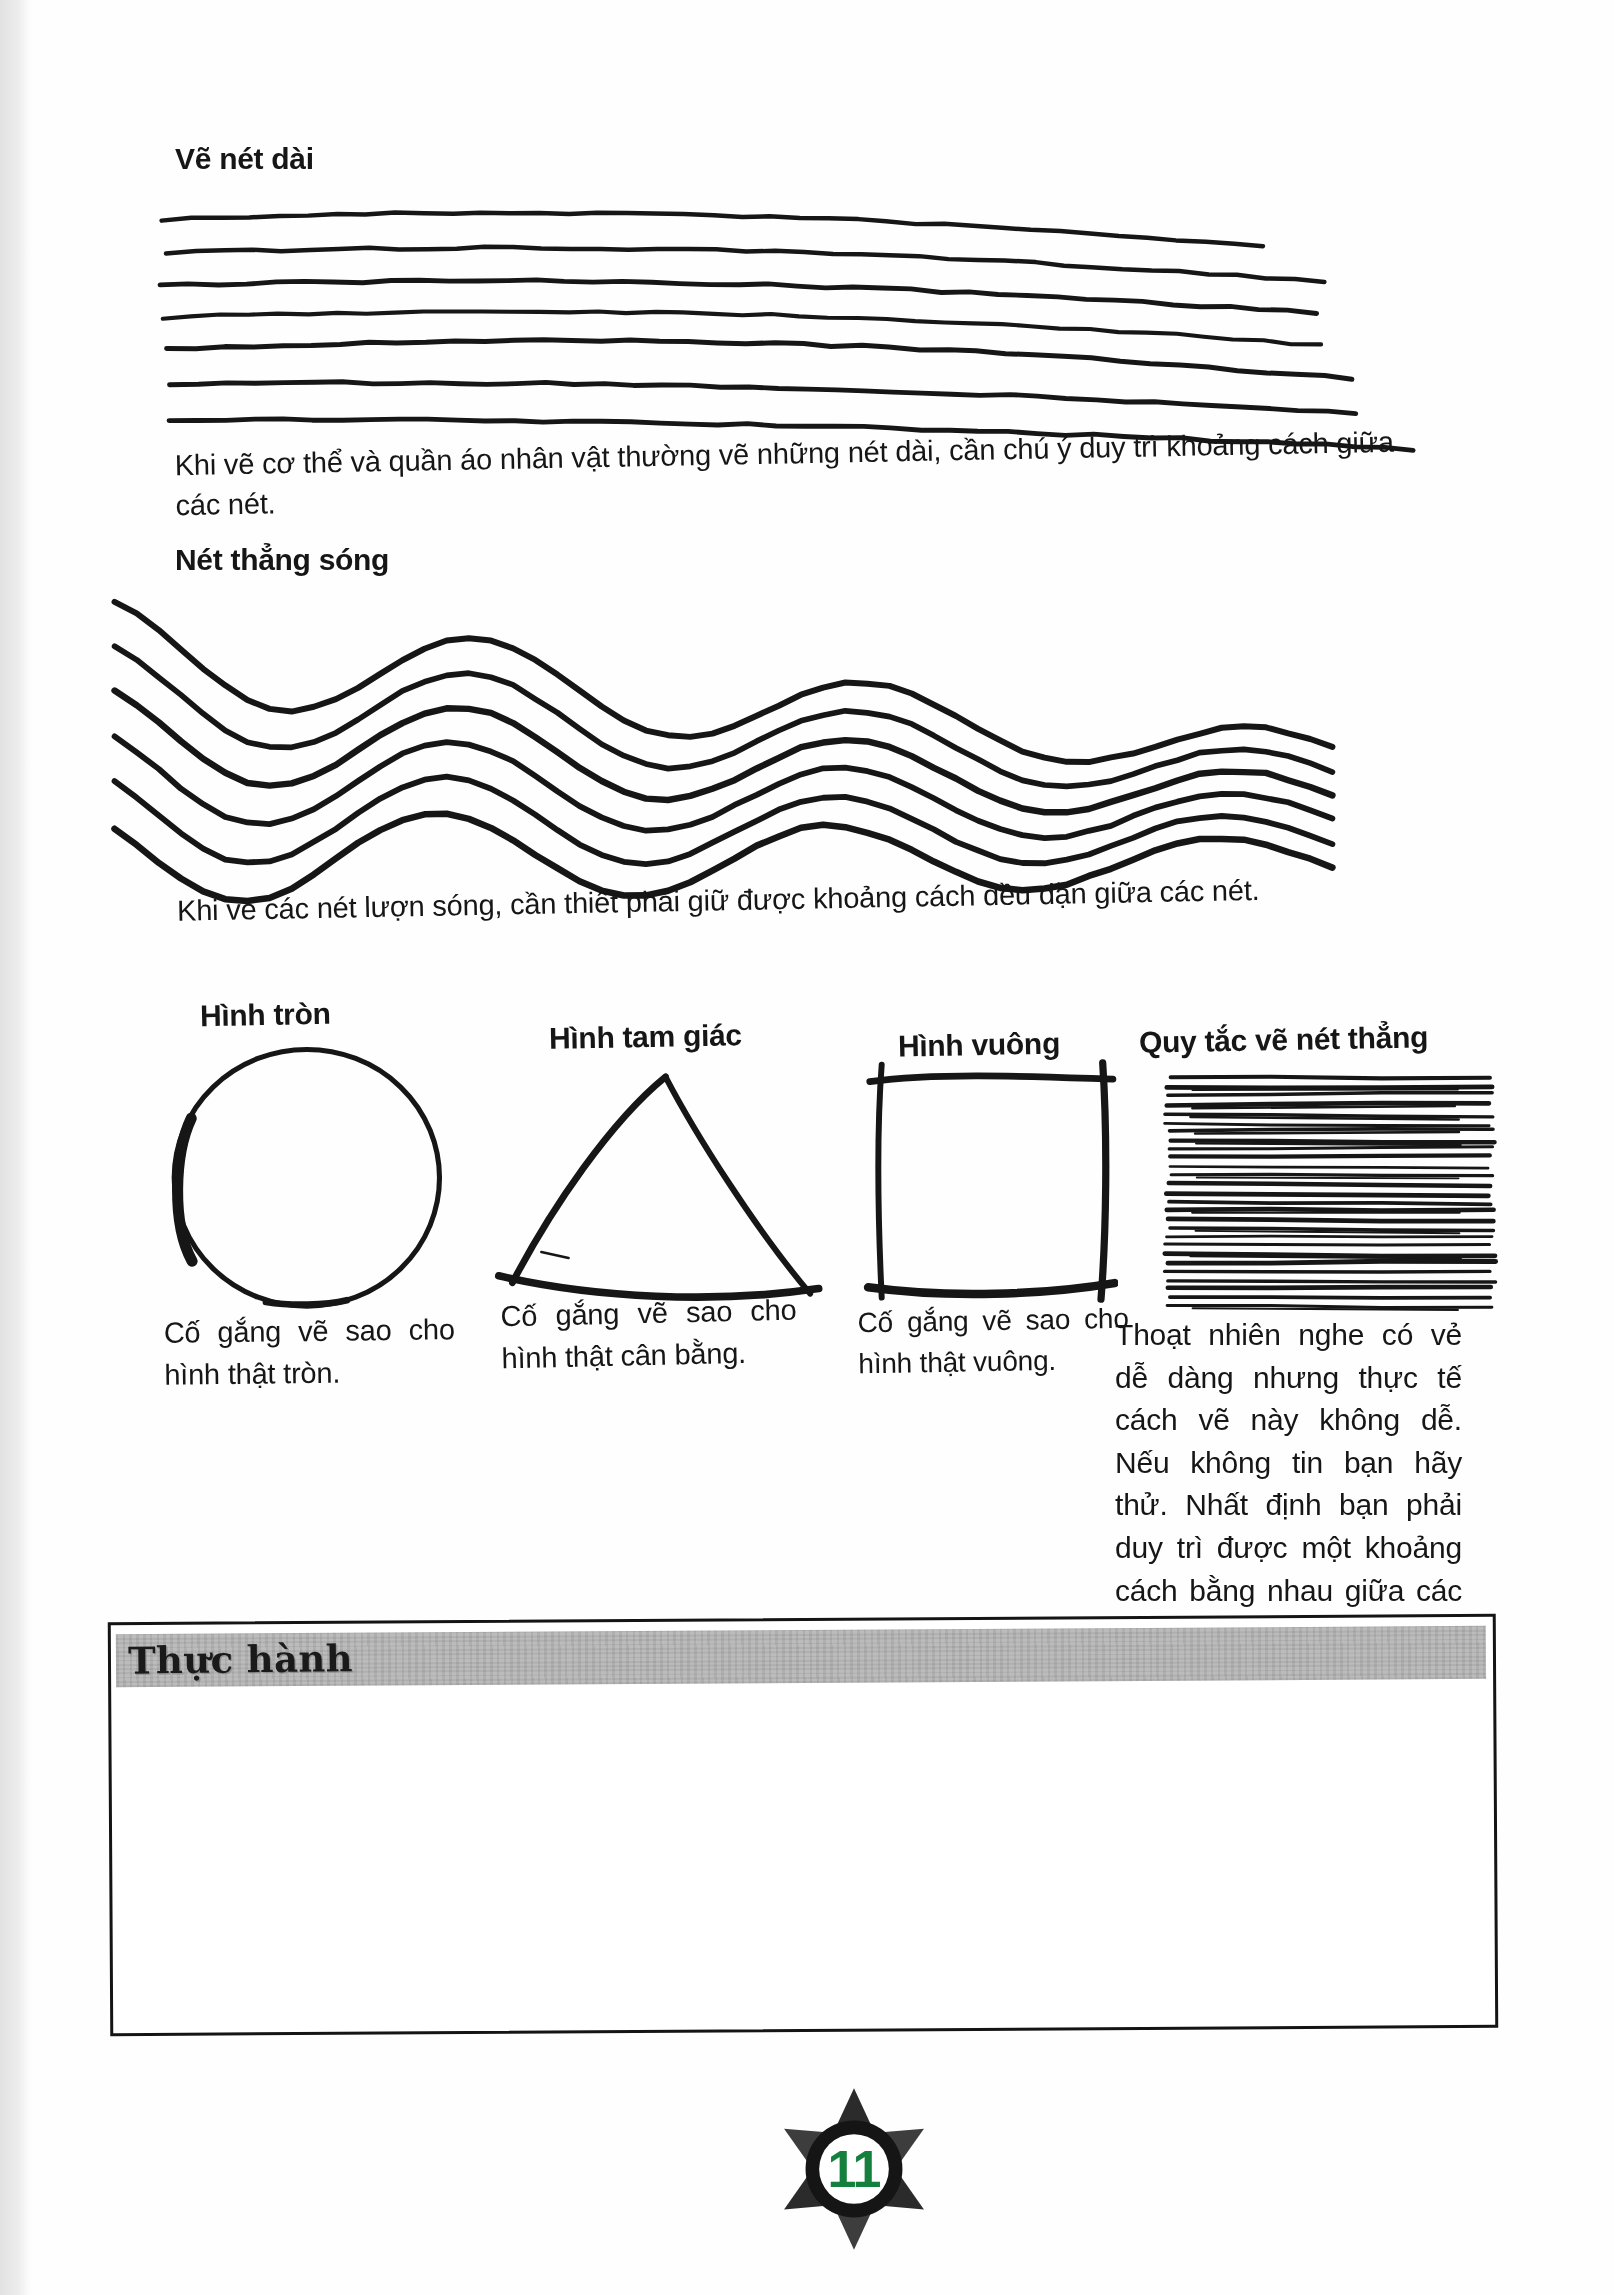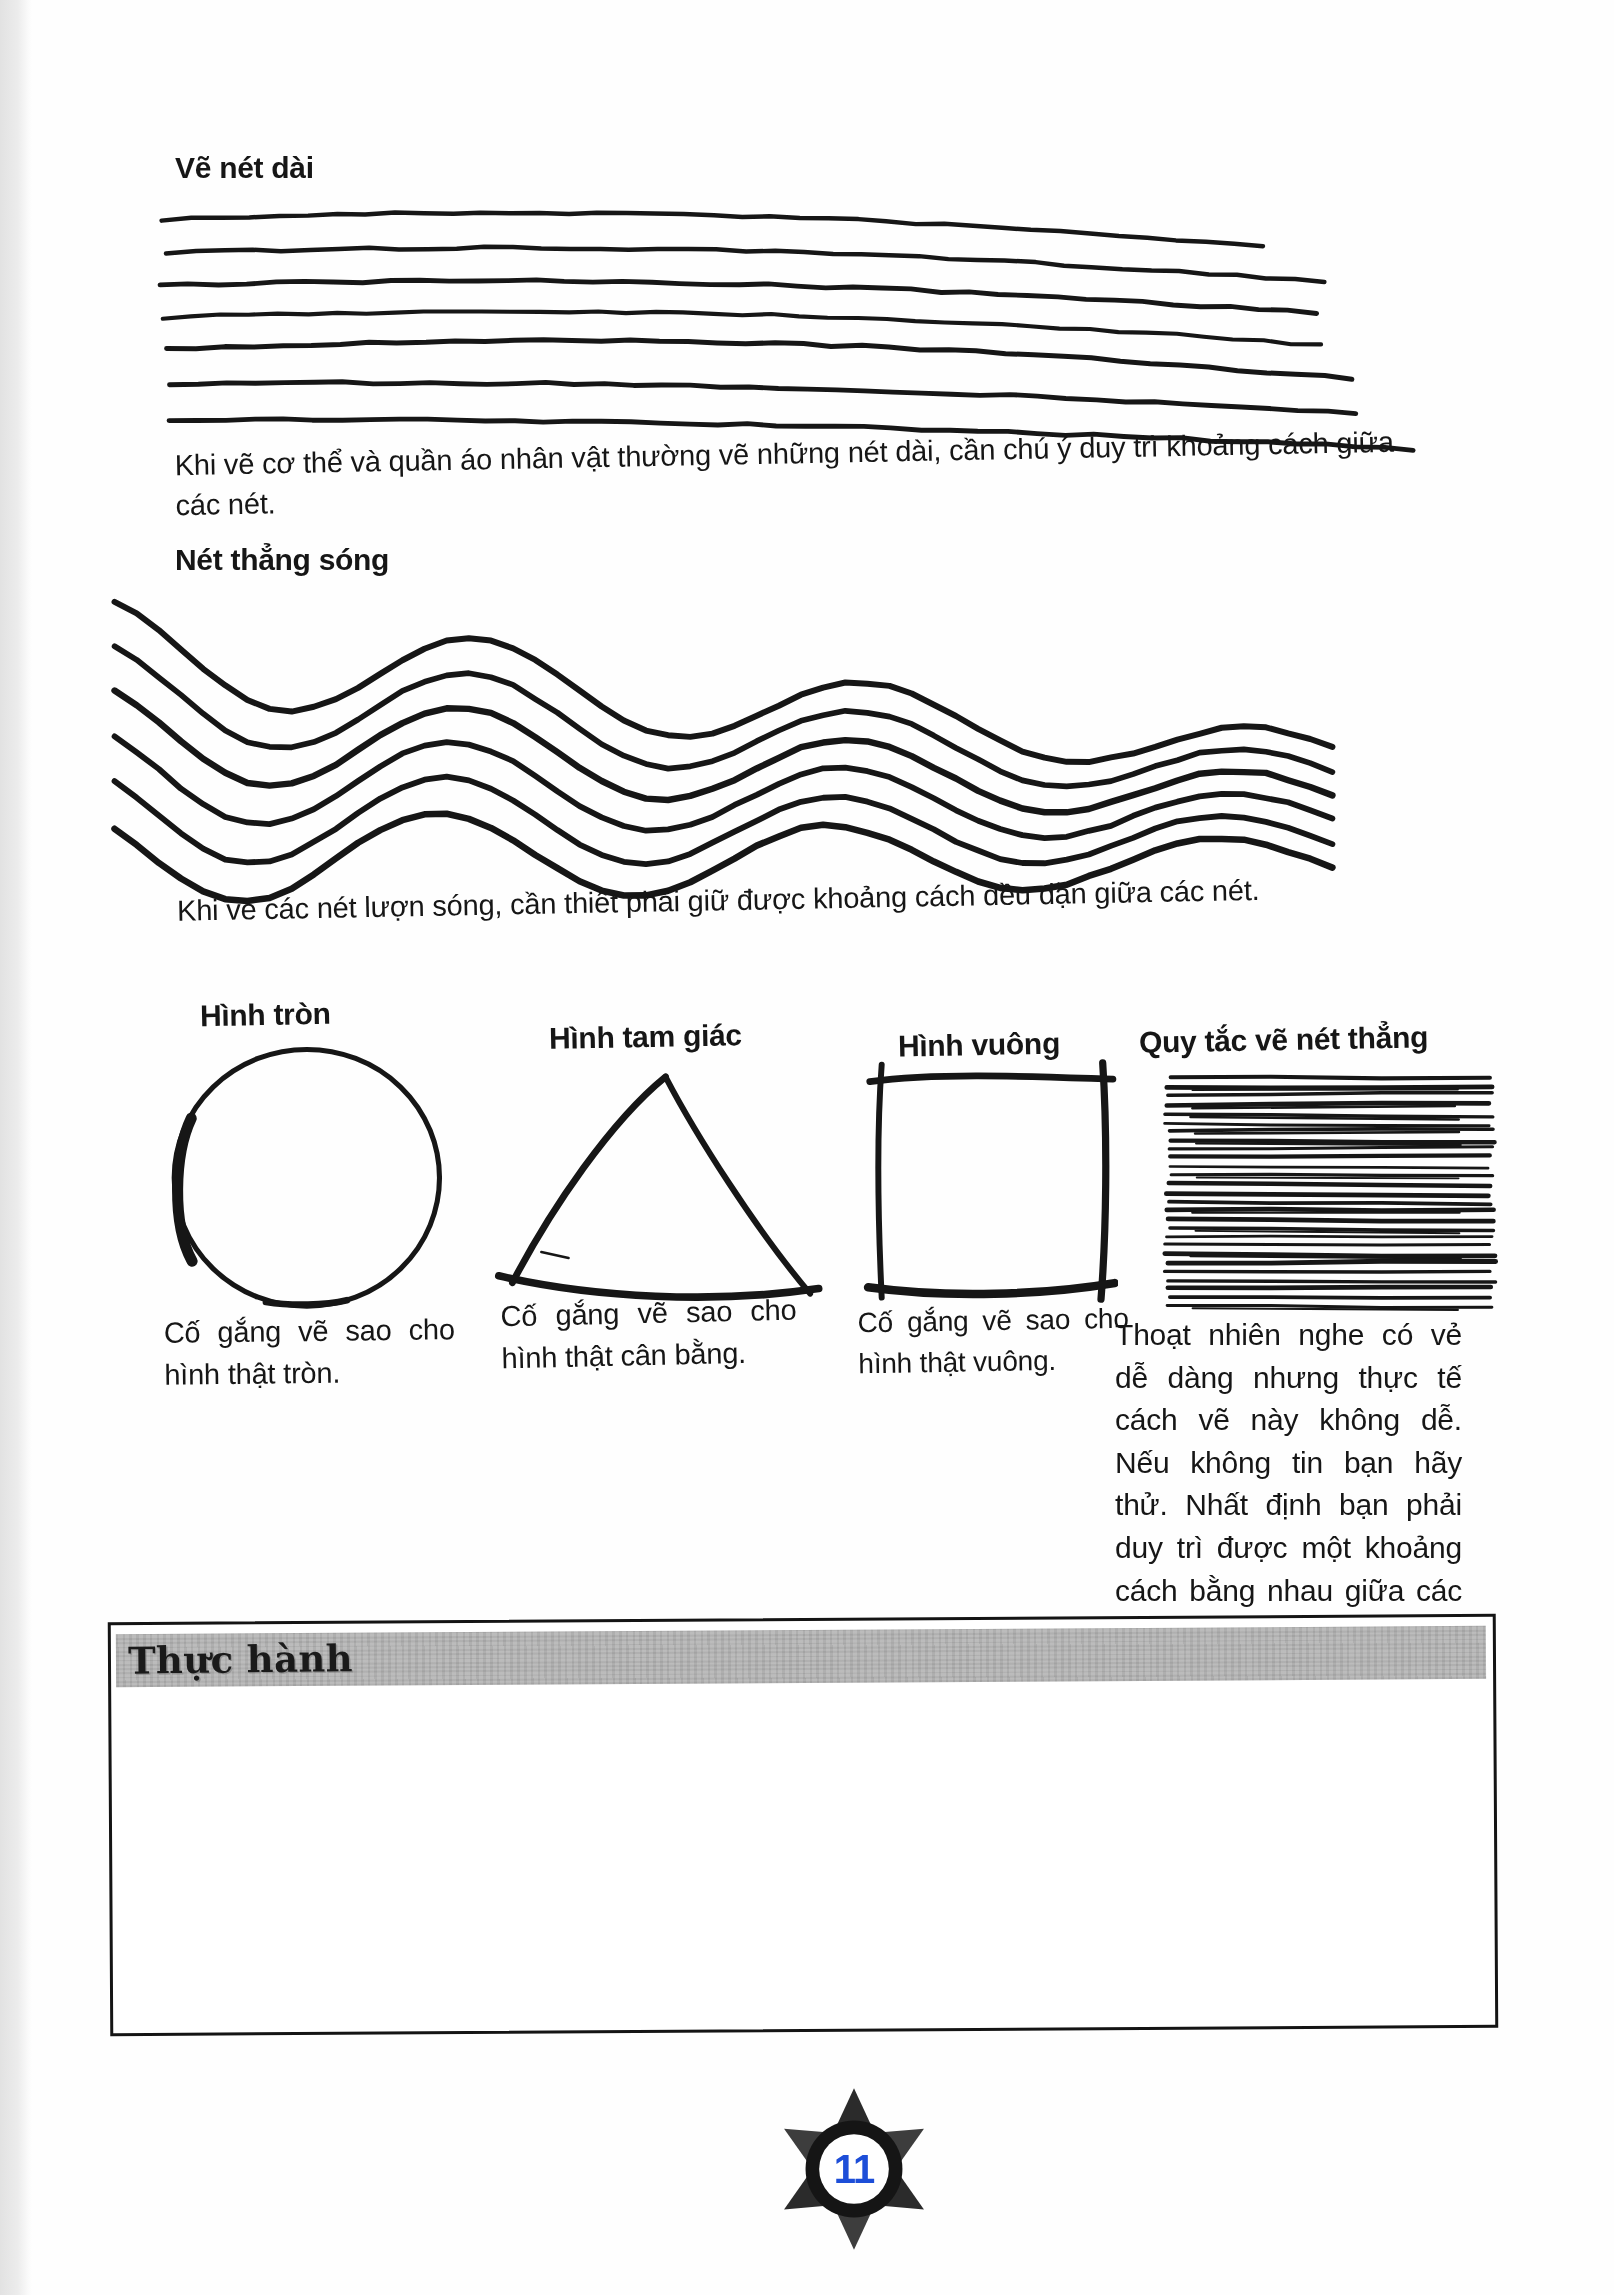--- a/index.html
+++ b/index.html
@@ -32,31 +32,31 @@
   }
   .practice-title{
     font-family:"DejaVu Serif",serif;font-weight:bold;font-size:37px;
     color:#1a1a1a;padding-left:12px;letter-spacing:0.4px;
     text-shadow:1.3px 1.3px 0 rgba(120,120,120,0.55);
     transform:rotate(-0.3deg);
   }
   .badge-num{
     left:769px;top:2084px;width:170px;height:170px;
     display:flex;align-items:center;justify-content:center;
-    font-weight:bold;font-size:40px;color:#1d4ed8;letter-spacing:-0.9px;
+    font-weight:bold;font-size:52px;color:#15803d;letter-spacing:-0.9px;
   }
 </style>
 </head>
 <body>
 
 <div id="page">
 
   <div class="abs edge"></div>
 
-  <div class="abs h-title" style="left:175px;top:151px;">Vẽ nét dài</div>
+  <div class="abs h-title" style="left:175px;top:142px;">Vẽ nét dài</div>
 
   <svg id="long-lines" class="abs" style="left:102px;top:204px;" width="1345" height="249" viewBox="0 0 1580 292">
       <path d="M70.0 19.3 L104.9 15.9 L140.2 15.8 L173.0 15.5 L208.3 13.9 L242.1 13.4 L276.5 11.5 L309.1 12.2 L344.1 9.7 L378.1 10.5 L412.8 11.2 L444.4 10.1 L480.8 10.6 L513.9 10.2 L548.7 11.4 L581.1 9.9 L616.5 10.3 L648.5 10.8 L683.3 11.4 L718.8 13.0 L752.2 14.9 L784.2 14.2 L819.7 16.1 L853.3 16.5 L888.7 17.5 L921.1 20.0 L956.0 23.4 L989.5 22.9 L1023.2 25.2 L1057.1 27.7 L1091.0 30.1 L1125.8 31.5 L1160.7 34.4 L1194.6 37.4 L1227.9 39.5 L1261.5 42.5 L1296.8 44.2 L1330.1 46.4 L1363.8 49.3" fill="none" stroke="#161616" stroke-width="5.261199670592881" stroke-linecap="round" stroke-linejoin="round"></path>
       <path d="M75.2 57.9 L110.6 54.9 L144.5 54.0 L177.2 53.5 L210.2 55.3 L244.7 53.7 L278.4 52.6 L313.8 51.2 L348.8 53.1 L382.7 52.8 L416.7 52.3 L448.8 50.0 L482.7 50.2 L516.0 51.9 L550.7 52.5 L585.5 52.6 L618.7 53.6 L652.7 52.6 L688.7 52.5 L721.5 52.8 L756.7 55.6 L790.8 54.7 L824.7 56.2 L858.9 58.5 L892.0 58.9 L924.7 60.0 L959.7 61.0 L994.3 64.5 L1028.1 65.6 L1060.1 66.1 L1096.8 68.0 L1130.1 72.2 L1162.1 74.1 L1198.6 76.5 L1232.9 77.9 L1265.3 78.5 L1300.2 82.6 L1333.2 82.9 L1367.2 87.2 L1401.7 87.9 L1435.9 91.4" fill="none" stroke="#161616" stroke-width="5.2700452429568605" stroke-linecap="round" stroke-linejoin="round"></path>
       <path d="M68.2 94.8 L100.6 93.6 L137.0 94.9 L169.9 93.9 L204.8 91.3 L237.9 90.6 L271.5 91.4 L306.3 92.2 L339.4 89.6 L373.3 89.3 L408.0 90.3 L441.7 90.2 L476.3 89.8 L510.3 88.9 L542.9 90.7 L576.6 91.6 L610.9 90.6 L646.0 91.7 L678.2 93.3 L714.5 94.4 L748.7 94.6 L782.9 93.5 L816.3 96.2 L850.2 98.2 L882.1 97.2 L916.2 98.4 L950.3 99.5 L985.8 103.7 L1018.6 102.9 L1052.6 106.1 L1086.7 107.2 L1123.0 108.9 L1156.0 111.8 L1189.2 112.7 L1222.2 114.1 L1258.4 118.4 L1290.5 120.4 L1325.5 120.1 L1358.6 123.8 L1392.5 124.4 L1426.8 128.4" fill="none" stroke="#161616" stroke-width="5.712212843779573" stroke-linecap="round" stroke-linejoin="round"></path>
       <path d="M71.4 134.5 L104.2 131.7 L138.9 129.5 L172.0 129.8 L206.3 128.5 L242.8 129.4 L276.3 127.7 L310.6 128.7 L344.4 127.3 L377.7 126.0 L411.2 126.1 L445.5 126.1 L480.2 126.3 L513.9 126.5 L548.7 127.0 L583.0 126.0 L615.5 127.9 L650.9 126.5 L682.2 127.0 L718.6 128.8 L752.2 130.4 L786.4 129.0 L818.7 131.8 L852.3 133.3 L888.4 133.7 L922.1 134.8 L955.3 137.3 L989.7 138.9 L1022.8 140.0 L1057.3 140.9 L1090.6 143.3 L1124.7 146.2 L1160.5 146.6 L1194.0 150.3 L1226.3 150.8 L1262.8 152.2 L1294.4 155.7 L1328.1 158.9 L1364.7 159.8 L1396.6 164.5 L1432.1 164.7" fill="none" stroke="#161616" stroke-width="4.83366770811084" stroke-linecap="round" stroke-linejoin="round"></path>
       <path d="M75.9 169.5 L110.4 169.9 L144.3 167.3 L177.0 167.8 L212.9 166.2 L245.8 165.9 L280.1 164.8 L313.8 162.1 L346.1 162.9 L380.7 162.2 L414.8 160.6 L449.9 161.3 L484.4 159.9 L518.7 159.1 L552.1 160.1 L586.4 160.9 L620.4 159.5 L654.8 161.0 L688.5 161.2 L722.6 162.9 L756.2 164.0 L790.6 162.7 L824.2 163.6 L856.4 167.2 L892.9 165.8 L924.2 167.8 L960.8 171.2 L994.9 171.1 L1026.6 172.1 L1061.4 175.6 L1094.4 176.9 L1129.4 178.7 L1162.2 180.4 L1196.3 184.5 L1231.4 187.4 L1266.2 189.0 L1300.1 191.2 L1333.8 195.5 L1368.3 198.2 L1402.1 199.8 L1436.4 201.2 L1468.2 205.7" fill="none" stroke="#161616" stroke-width="5.893440966537893" stroke-linecap="round" stroke-linejoin="round"></path>
       <path d="M79.3 212.1 L113.2 211.5 L146.4 209.8 L180.2 210.3 L215.0 209.5 L249.9 209.1 L282.2 208.5 L318.5 211.0 L350.1 210.7 L385.0 209.6 L420.7 210.9 L452.0 211.6 L486.6 210.8 L521.3 209.3 L554.5 211.8 L590.3 210.7 L624.6 212.9 L657.0 212.4 L690.9 212.5 L726.6 215.0 L760.0 214.7 L794.6 216.5 L828.4 217.3 L862.9 218.1 L894.9 219.2 L929.0 220.8 L962.5 222.0 L998.0 223.2 L1031.4 224.5 L1066.5 223.6 L1098.7 225.5 L1132.1 228.2 L1168.4 229.9 L1202.6 232.3 L1236.4 232.0 L1269.7 234.5 L1303.2 236.5 L1338.3 238.2 L1371.2 240.0 L1404.7 242.5 L1440.3 243.1 L1472.8 246.0" fill="none" stroke="#161616" stroke-width="5.703342442355743" stroke-linecap="round" stroke-linejoin="round"></path>
       <path d="M78.8 254.2 L110.9 254.0 L145.7 253.9 L179.7 252.4 L212.6 252.2 L247.0 253.7 L282.6 253.8 L315.2 253.0 L349.2 252.4 L382.5 252.4 L417.4 253.6 L450.3 254.6 L485.2 254.4 L518.3 256.0 L552.8 254.8 L586.4 254.9 L621.3 255.5 L655.8 257.2 L690.3 258.4 L723.5 259.4 L758.1 257.8 L791.9 260.5 L826.7 260.8 L860.9 260.8 L895.0 261.0 L926.3 262.8 L962.6 265.6 L996.2 265.6 L1028.7 266.7 L1064.3 266.8 L1098.4 269.5 L1131.7 271.5 L1164.9 270.1 L1200.2 272.8 L1233.8 274.7 L1268.0 274.2 L1302.1 278.4 L1336.5 279.0 L1369.7 279.1 L1403.9 281.7 L1437.3 281.6 L1472.6 285.1 L1506.9 285.6 L1540.2 289.1" fill="none" stroke="#161616" stroke-width="5.741979212473137" stroke-linecap="round" stroke-linejoin="round"></path>
     </svg>

